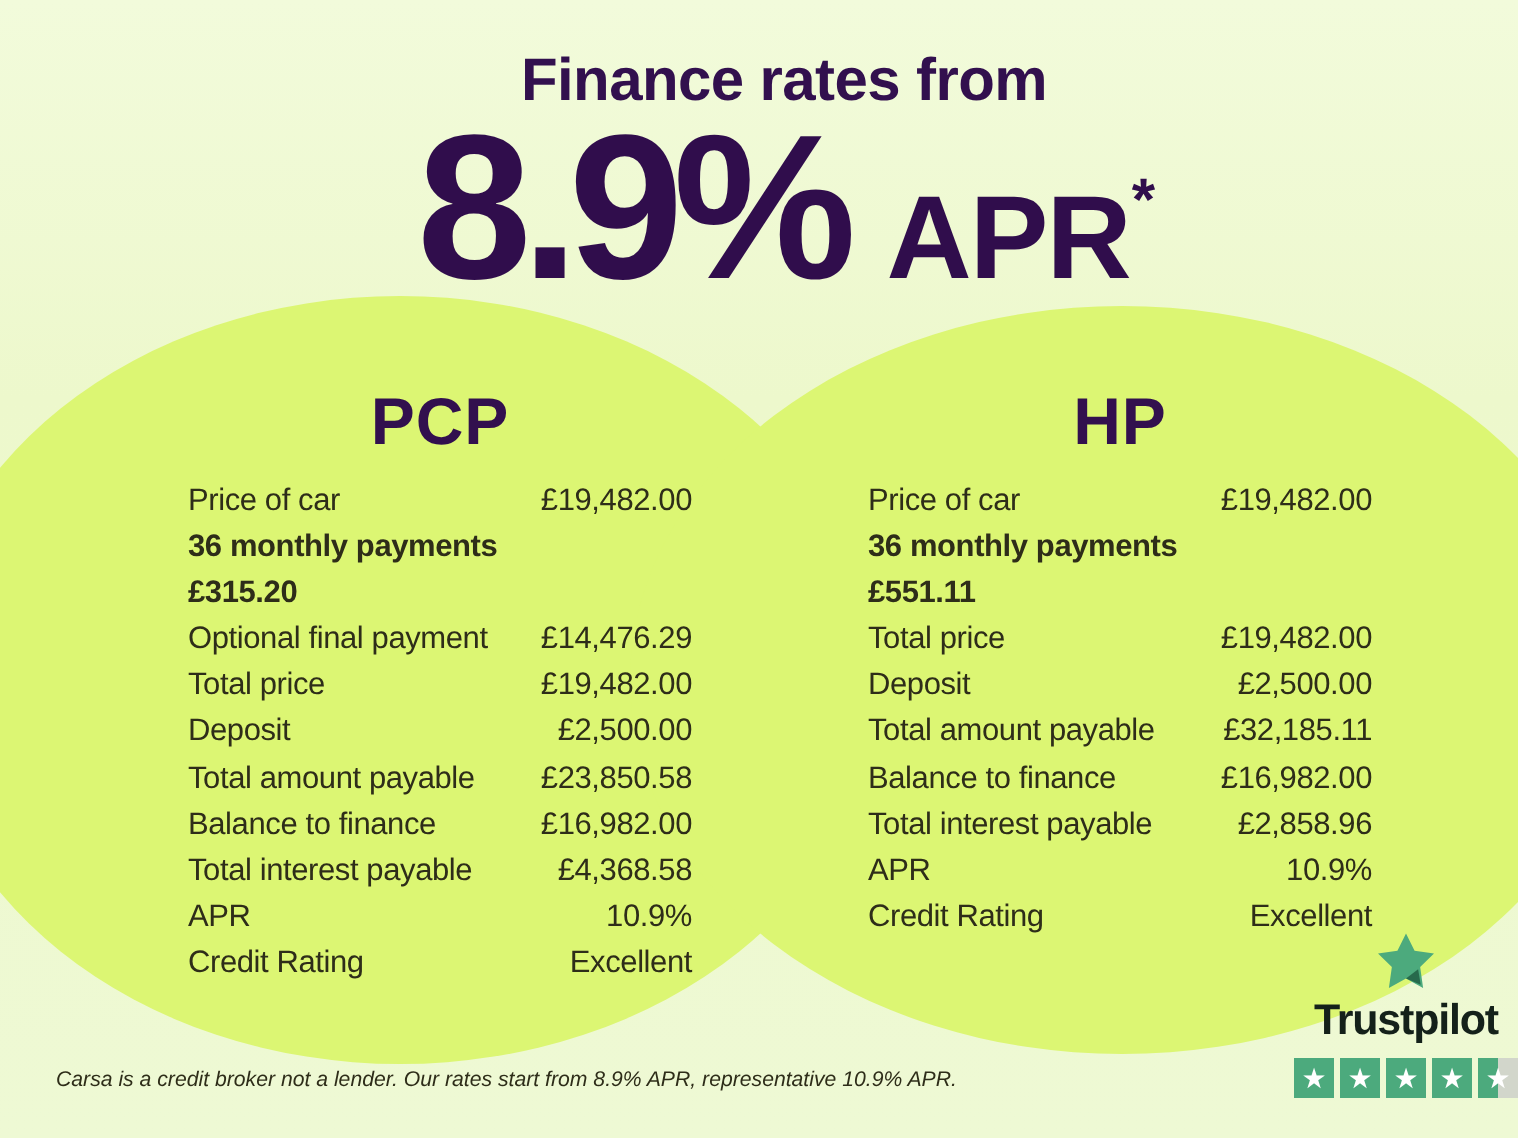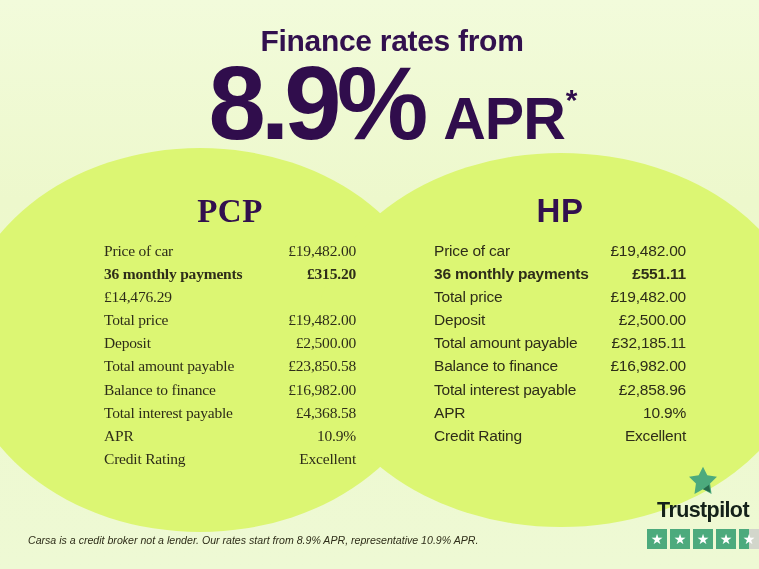--- a/index.html
+++ b/index.html
@@ -33,34 +33,34 @@
   .apr {
     font-size:59px; font-weight:bold; letter-spacing:-1px; margin-left:20px;
   }
   .ast {
     font-size:30px; font-weight:bold;
     position:relative; top:-29px; left:1px;
   }
 
   
   .ftable { position:absolute; top:194px; width:252px; }
-  .ftable-pcp { left:104px;font-family:Liberation Serif, serif; }
+  .ftable-pcp { left:94px; }
   .ftable-hp  { left:434px; }
   .ftable h2 {
     margin:0 0 11px 0; text-align:center;
     font-size:33px; line-height:34px; font-weight:bold;
     color:#32104e; letter-spacing:0.5px;
   }
   .trow {
     display:flex; justify-content:space-between; align-items:baseline;
     font-size:15.5px; line-height:23.1px; color:#2e2d19;
     letter-spacing:-0.2px;
   }
   .trow .tvalue { text-align:center; }
-  .trow.bold { font-weight:bold; }
+  .trow.bold { font-weight:bold;flex-direction:column; }
 
   
   .disclaimer {
     position:absolute; left:28px; bottom:21px; margin:0;
     font-size:10.6px; line-height:15px; color:#2e2d19;font-style:italic;
   }
   .trustpilot { position:absolute; right:25px; bottom:20px; }
   .tp-logo { display:flex; align-items:center; gap:4px; margin:0 0 6px 0;flex-direction:column; }
   .tp-star-svg { width:28px; height:28px; display:block; }
   .tp-word {
@@ -93,20 +93,21 @@
     <div class="rows">
         <div class="trow">
           <span class="tlabel">Price of car</span>
           <span class="tvalue">£19,482.00</span>
         </div>
         <div class="trow bold">
           <span class="tlabel">36 monthly payments</span>
           <span class="tvalue">£315.20</span>
         </div>
         <div class="trow">
+          <span class="tlabel">Optional final payment</span>
           <span class="tvalue">£14,476.29</span>
         </div>
         <div class="trow">
           <span class="tlabel">Total price</span>
           <span class="tvalue">£19,482.00</span>
         </div>
         <div class="trow">
           <span class="tlabel">Deposit</span>
           <span class="tvalue">£2,500.00</span>
         </div>

